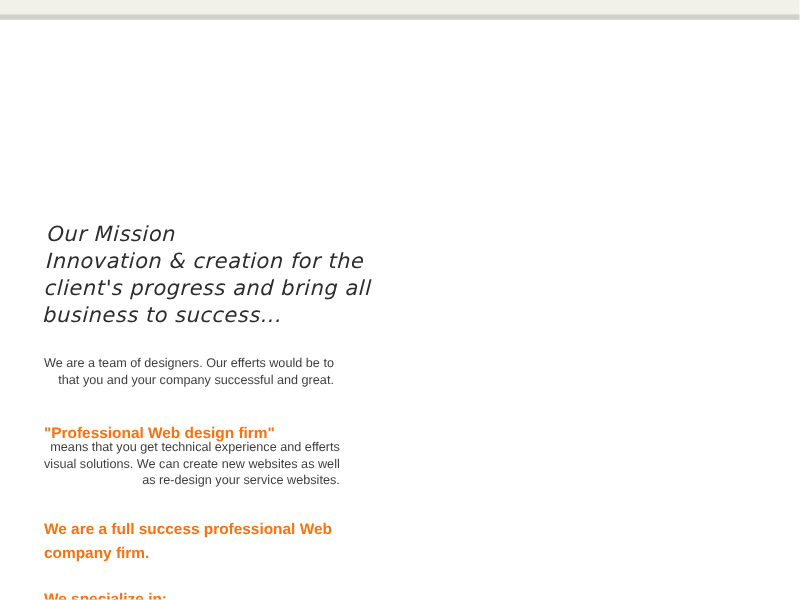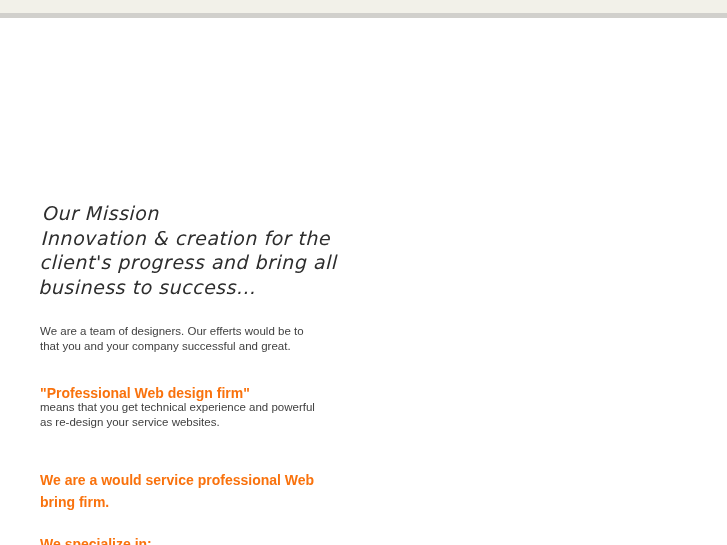--- a/index.html
+++ b/index.html
@@ -37,20 +37,21 @@
     white-space: nowrap;
   }
 
   
   .copy {
     position: absolute; left: 40px;
     color: #3f3f3f;
     font-size: 11.5px;
     line-height: 15px;
     white-space: nowrap;
+    text-align: right;
   }
   .copy-intro { top: 324px; }
   .copy-tagline-body { top: 400px; }
 
   .orange-heading {
     position: absolute; left: 40px; top: 385px;
     color: #f9720d;
     font-size: 14px;
     font-weight: bold;
     white-space: nowrap;
@@ -89,24 +90,25 @@
   </div>
 
   <div class="copy copy-intro">
     <div>We are a team of designers. Our efferts would be to</div>
     <div>that you and your company successful and great.</div>
   </div>
 
   <div class="orange-heading">"Professional Web design firm"</div>
 
   <div class="copy copy-tagline-body">
-    <div>means that you get technical experience and powerful</div>
+    <div>means that you get technical experience and efferts</div>
+    <div>visual solutions. We can create new websites as well</div>
     <div>as re-design your service websites.</div>
   </div>
 
   <div class="orange-statement">
-    <div>We are a would service professional Web</div>
-    <div>bring firm.</div>
+    <div>We are a full success professional Web</div>
+    <div>company firm.</div>
   </div>
 
   <div class="orange-specialize">We specialize in:</div>
 
 </div>
 
 </body></html>

